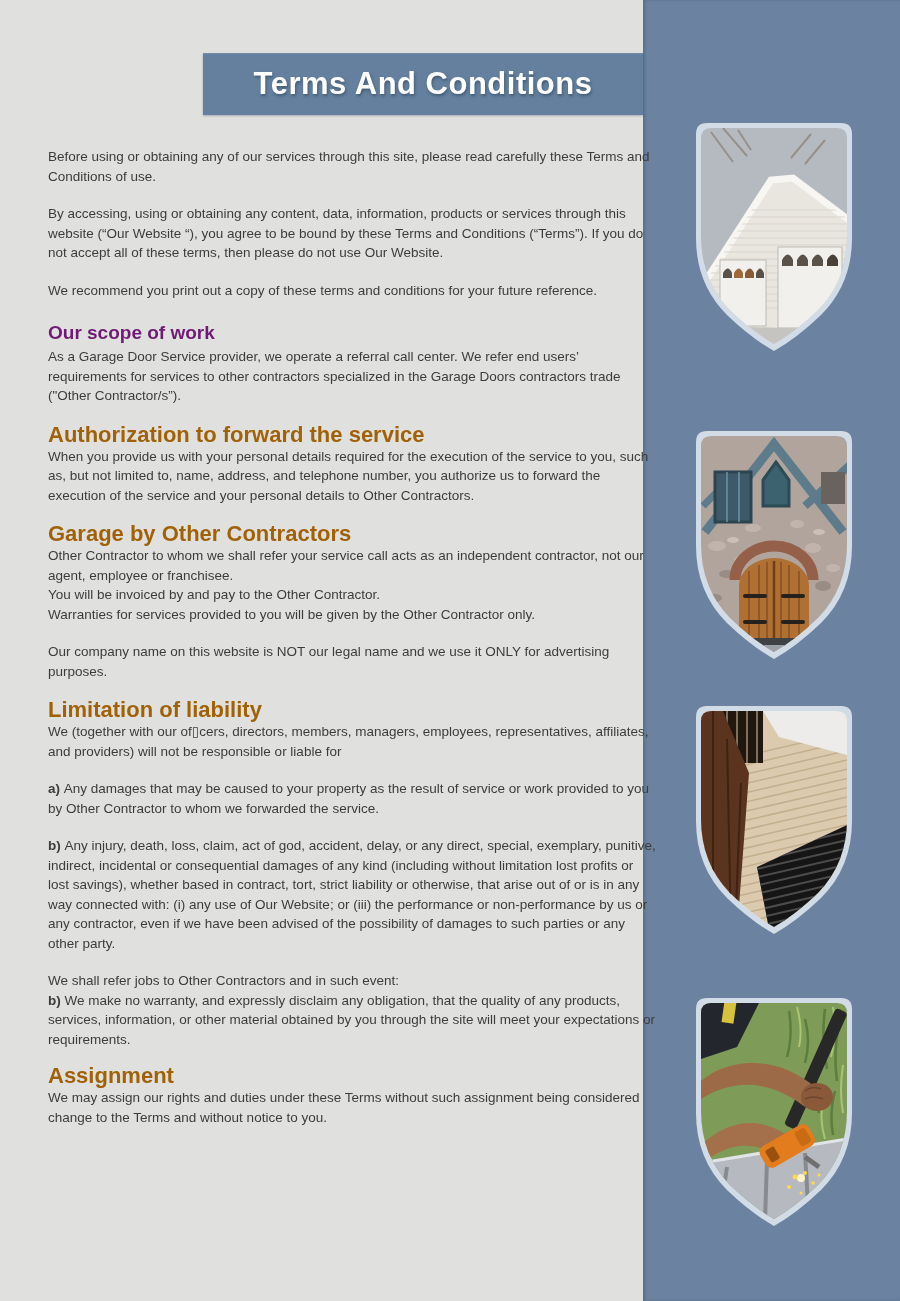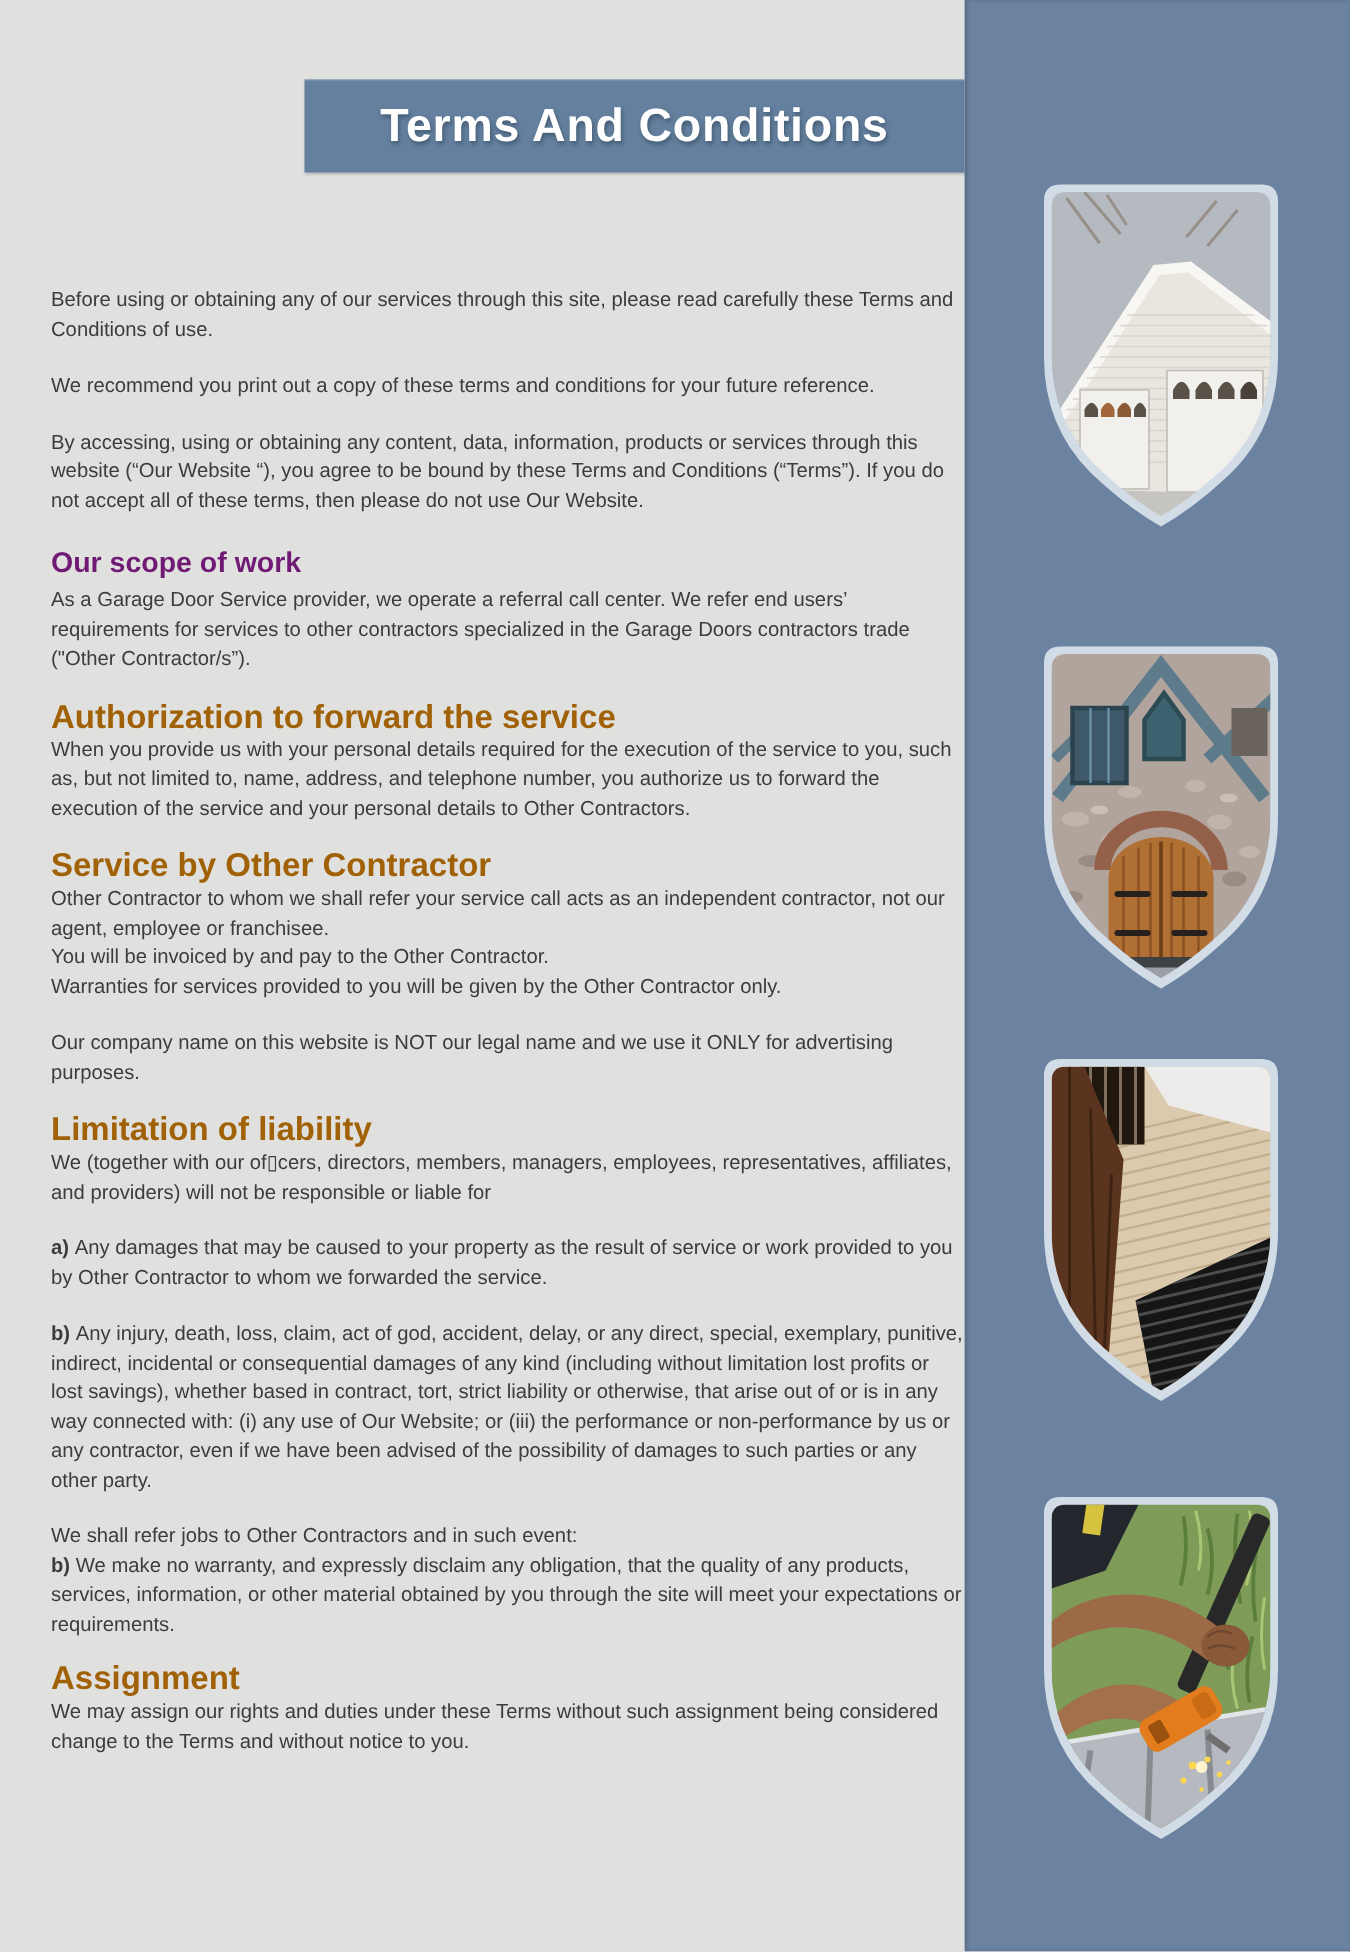--- a/index.html
+++ b/index.html
@@ -27,22 +27,22 @@
     display:flex;align-items:center;justify-content:center;
     box-shadow:0 1px 2px rgba(60,75,95,0.35), inset 0 1px 0 rgba(255,255,255,0.12);
   }
   .banner h1{
     margin:0;font-size:31px;font-weight:bold;color:#ffffff;letter-spacing:0.5px;
     text-shadow:1px 2px 3px rgba(35,55,75,0.5);
   }
 
   
   .content{
-    position:absolute;left:34px;top:147px;width:610px;
-    color:#3c3c3c;font-size:13.5px;line-height:19.5px;margin-top:43px;
+    position:absolute;left:48px;top:147px;width:610px;
+    color:#3c3c3c;font-size:13.5px;line-height:19.5px;
   }
   .content p{margin:0 0 18px 0;white-space:pre-line;}
   .content p.tight{margin:0;}
   h2.sec-lg{
     margin:21px 0 2px 0;font-size:19px;line-height:24px;
     color:#701a75;font-weight:bold;
   }
   h3.sec{
     margin:16px 0 2px 0;font-size:22px;line-height:21px;
     color:#a16207;font-weight:bold;
@@ -235,30 +235,30 @@
     </div>
   </aside>
 
   <header class="banner">
     <h1>Terms And Conditions</h1>
   </header>
 
   <main class="content">
 
     <p>Before using or obtaining any of our services through this site, please read carefully these Terms and Conditions of use.</p>
+    <p>By accessing, using or obtaining any content, data, information, products or services through this website (“Our Website “), you agree to be bound by these Terms and Conditions (“Terms”). If you do not accept all of these terms, then please do not use Our Website.</p>
     <p>We recommend you print out a copy of these terms and conditions for your future reference.</p>
-    <p>By accessing, using or obtaining any content, data, information, products or services through this website (“Our Website “), you agree to be bound by these Terms and Conditions (“Terms”). If you do not accept all of these terms, then please do not use Our Website.</p>
 
     <h2 class="sec-lg">Our scope of work</h2>
     <p>As a Garage Door Service provider, we operate a referral call center. We refer end users’ requirements for services to other contractors specialized in the Garage Doors contractors trade ("Other Contractor/s”).</p>
 
     <h3 class="sec">Authorization to forward the service</h3>
     <p>When you provide us with your personal details required for the execution of the service to you, such as, but not limited to, name, address, and telephone number, you authorize us to forward the execution of the service and your personal details to Other Contractors.</p>
 
-    <h3 class="sec">Service by Other Contractor</h3>
+    <h3 class="sec">Garage by Other Contractors</h3>
     <p>Other Contractor to whom we shall refer your service call acts as an independent contractor, not our agent, employee or franchisee.
 You will be invoiced by and pay to the Other Contractor.
 Warranties for services provided to you will be given by the Other Contractor only.</p>
     <p>Our company name on this website is NOT our legal name and we use it ONLY for advertising purposes.</p>
 
     <h3 class="sec">Limitation of liability</h3>
     <p>We (together with our of▯cers, directors, members, managers, employees, representatives, affiliates, and providers) will not be responsible or liable for</p>
     <p><b>a) </b><span>Any damages that may be caused to your property as the result of service or work provided to you by Other Contractor to whom we forwarded the service.</span></p>
     <p><b>b) </b><span>Any injury, death, loss, claim, act of god, accident, delay, or any direct, special, exemplary, punitive, indirect, incidental or consequential damages of any kind (including without limitation lost profits or lost savings), whether based in contract, tort, strict liability or otherwise, that arise out of or is in any way connected with: (i) any use of Our Website; or (iii) the performance or non-performance by us or any contractor, even if we have been advised of the possibility of damages to such parties or any other party.</span></p>
 

